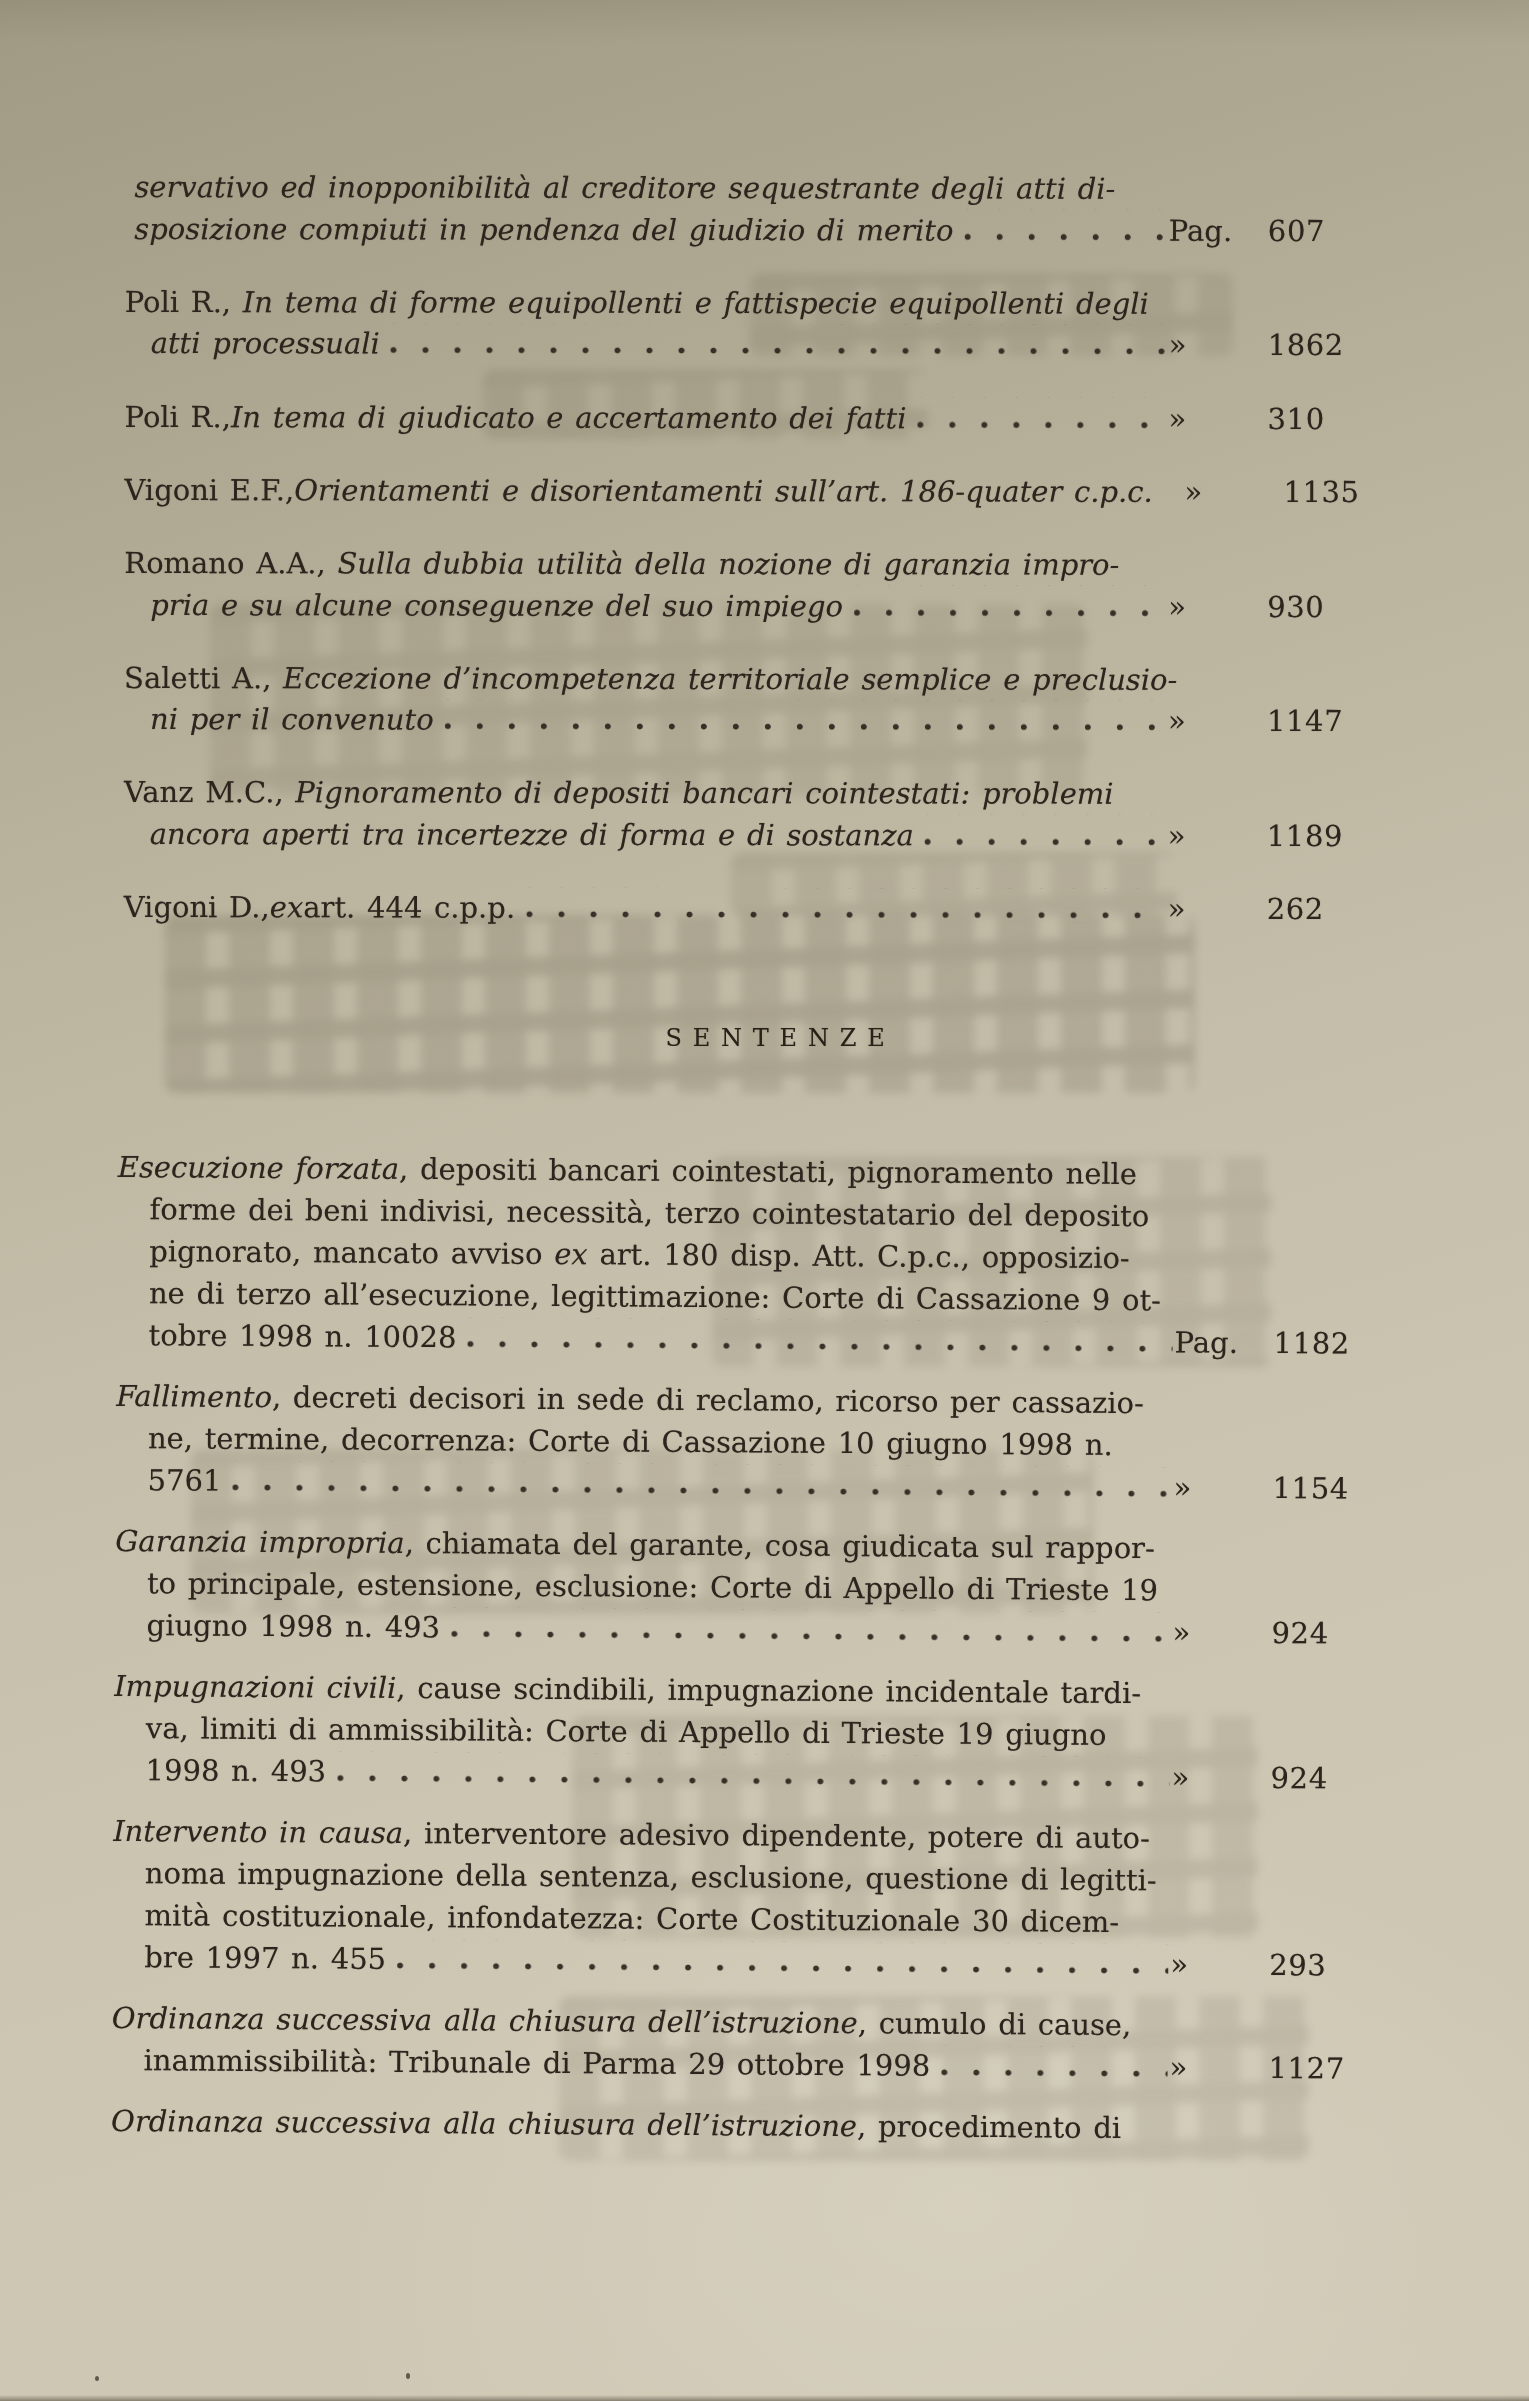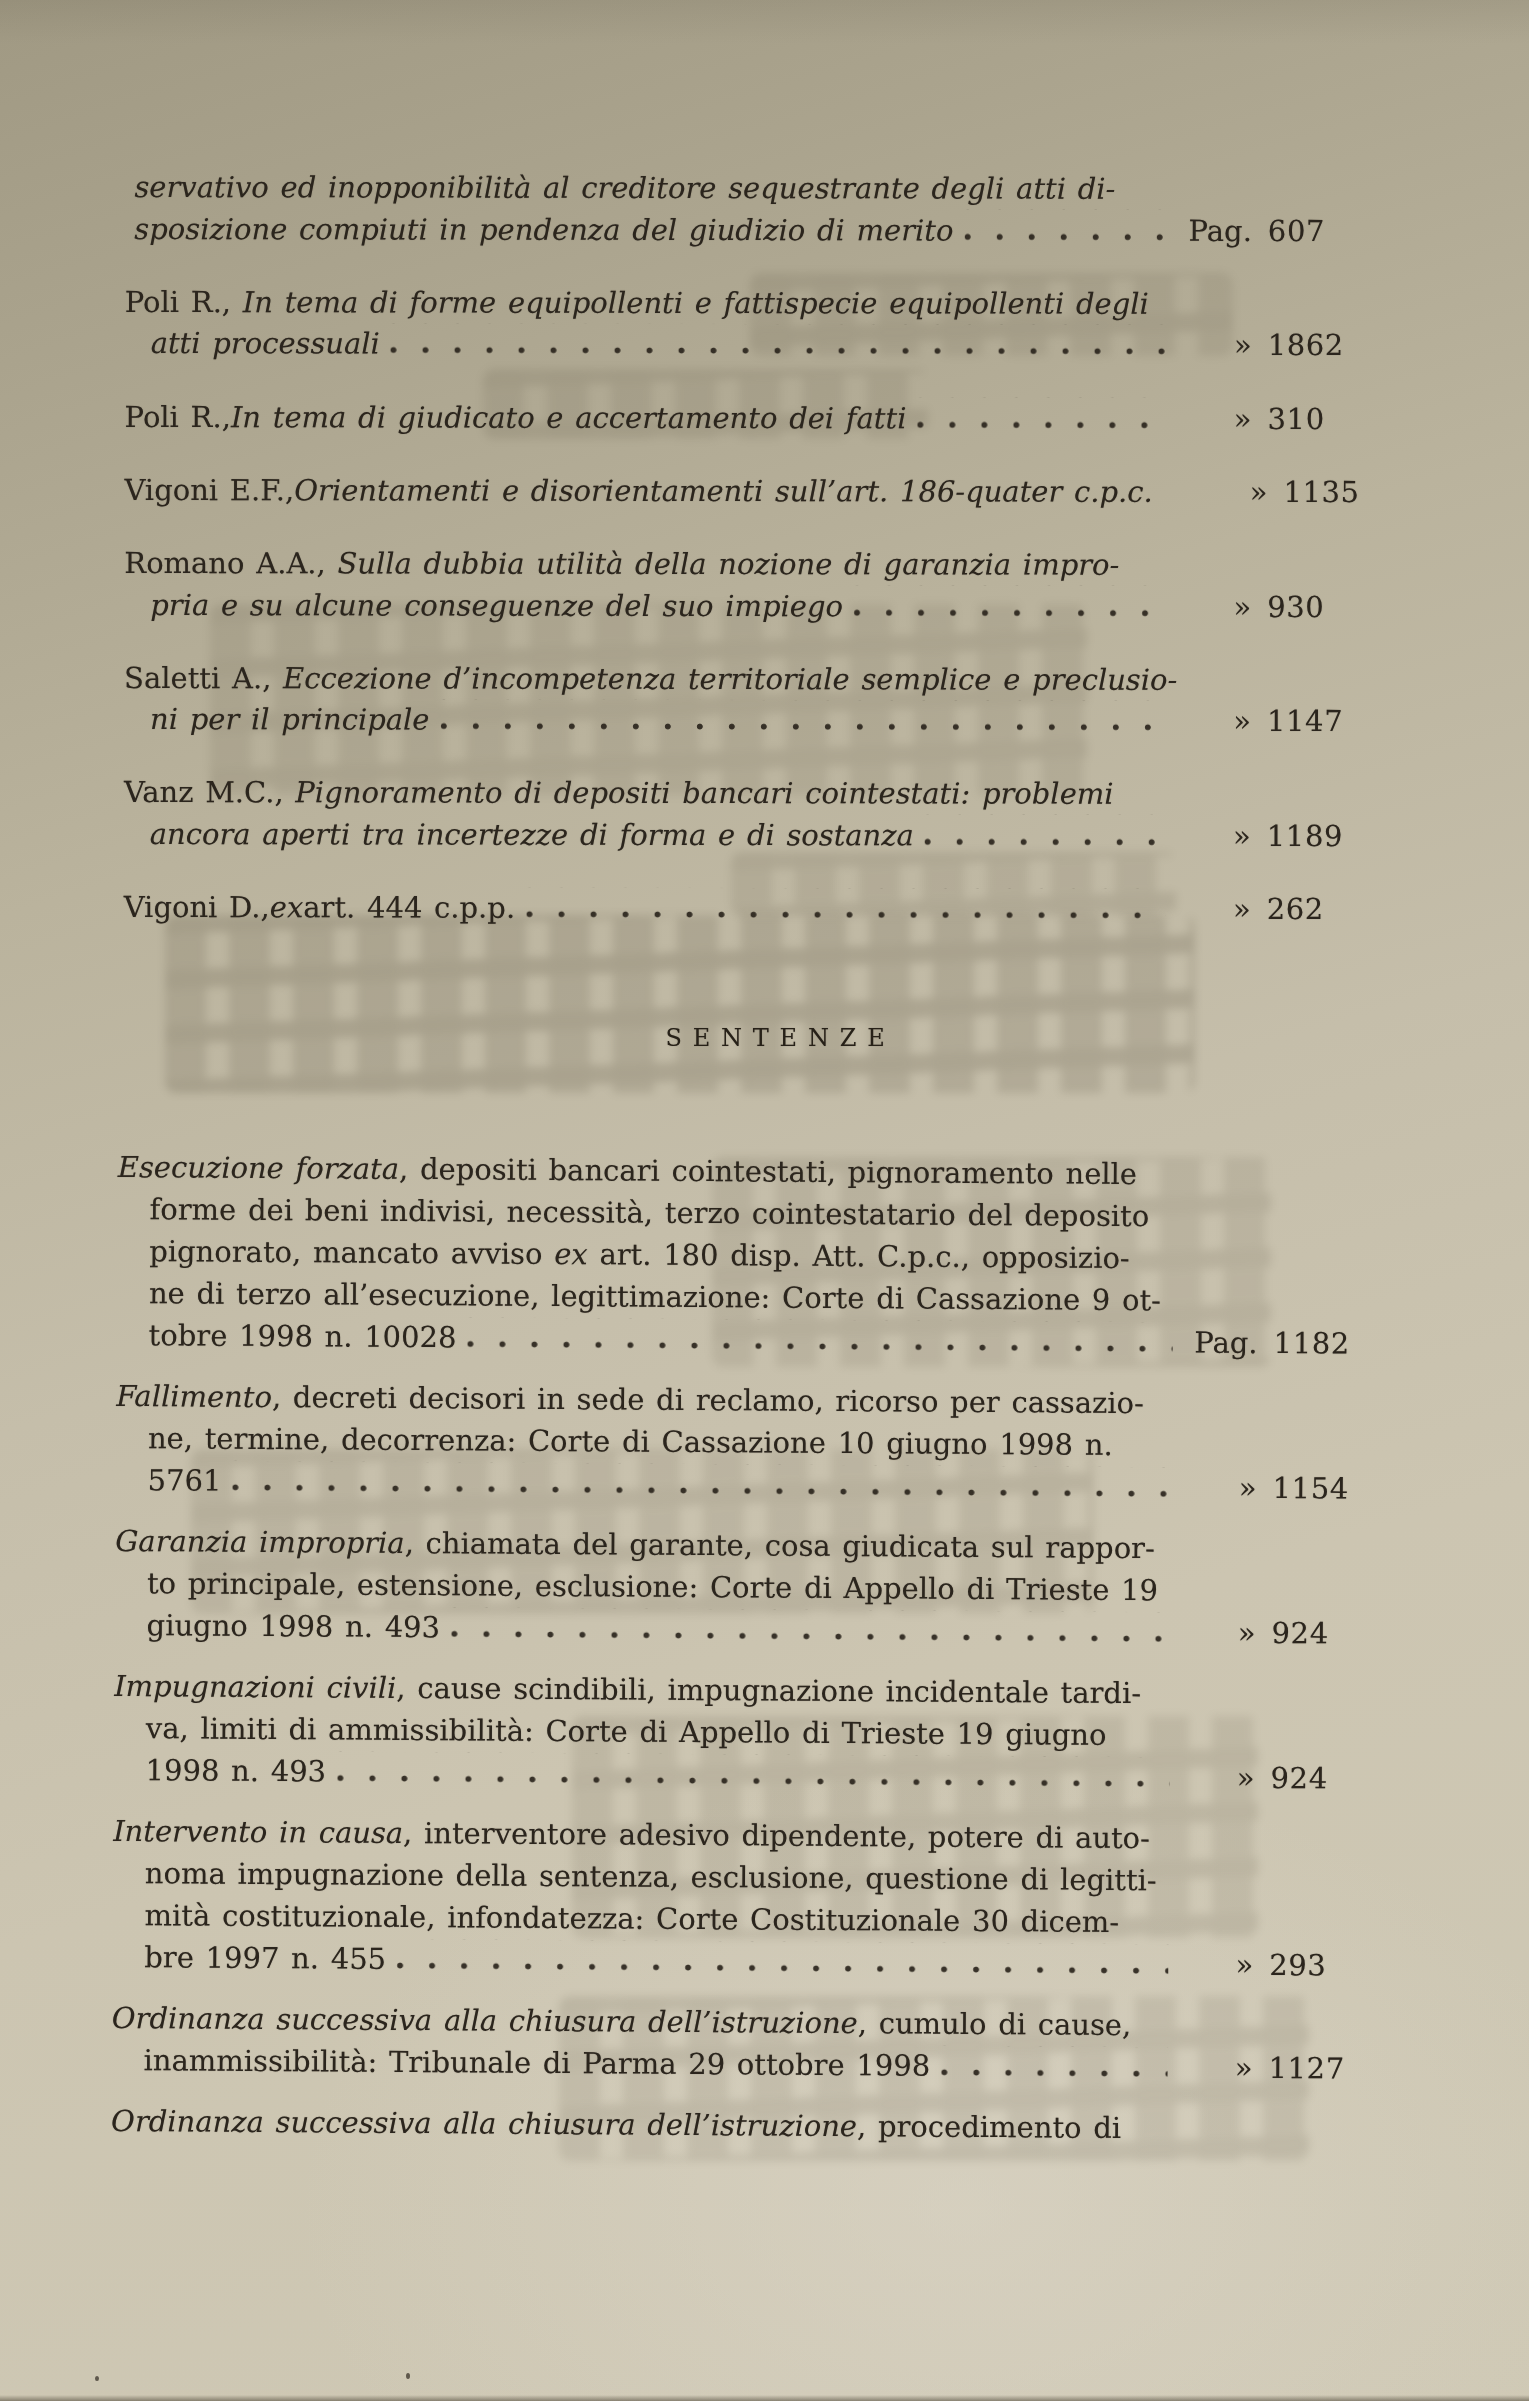--- a/index.html
+++ b/index.html
@@ -78,21 +78,21 @@
     background-repeat: repeat-x;
     align-self: baseline;
   }
   .leader.nodots { background: none; }
   .refcell {
     flex: 0 0 auto; width: 207px;
     display: flex; align-items: baseline;
   }
   .mark {
     flex: 0 0 auto; width: 99px;
-    text-align: right; padding-right: 16px; box-sizing: border-box;
+    text-align: left; padding-right: 16px; box-sizing: border-box;
   }
   .num { flex: 1 1 auto; text-align: left; letter-spacing: 0.6px; }
   .sent-heading {
     margin: 88px 0 86px 0;
     font-size: 24px; font-weight: normal;
     line-height: 44px;
     text-align: center;
     letter-spacing: 10.8px;
     color: #272118;
   }
@@ -167,21 +167,21 @@
             <span class="leader"></span>
             <span class="refcell">
               <span class="mark">»</span>
               <span class="num">930</span>
             </span>
           </div>
         </div>
         <div class="entry">
           <div class="line"><span class="seg ro">Saletti A., </span><span class="seg it">Eccezione d’incompetenza territoriale semplice e preclusio-</span></div>
           <div class="line cont lineflex">
-            <span class="seg it">ni per il principale</span>
+            <span class="seg it">ni per il convenuto</span>
             <span class="leader"></span>
             <span class="refcell">
               <span class="mark">»</span>
               <span class="num">1147</span>
             </span>
           </div>
         </div>
         <div class="entry">
           <div class="line"><span class="seg ro">Vanz M.C., </span><span class="seg it">Pignoramento di depositi bancari cointestati: problemi</span></div>
           <div class="line cont lineflex">

